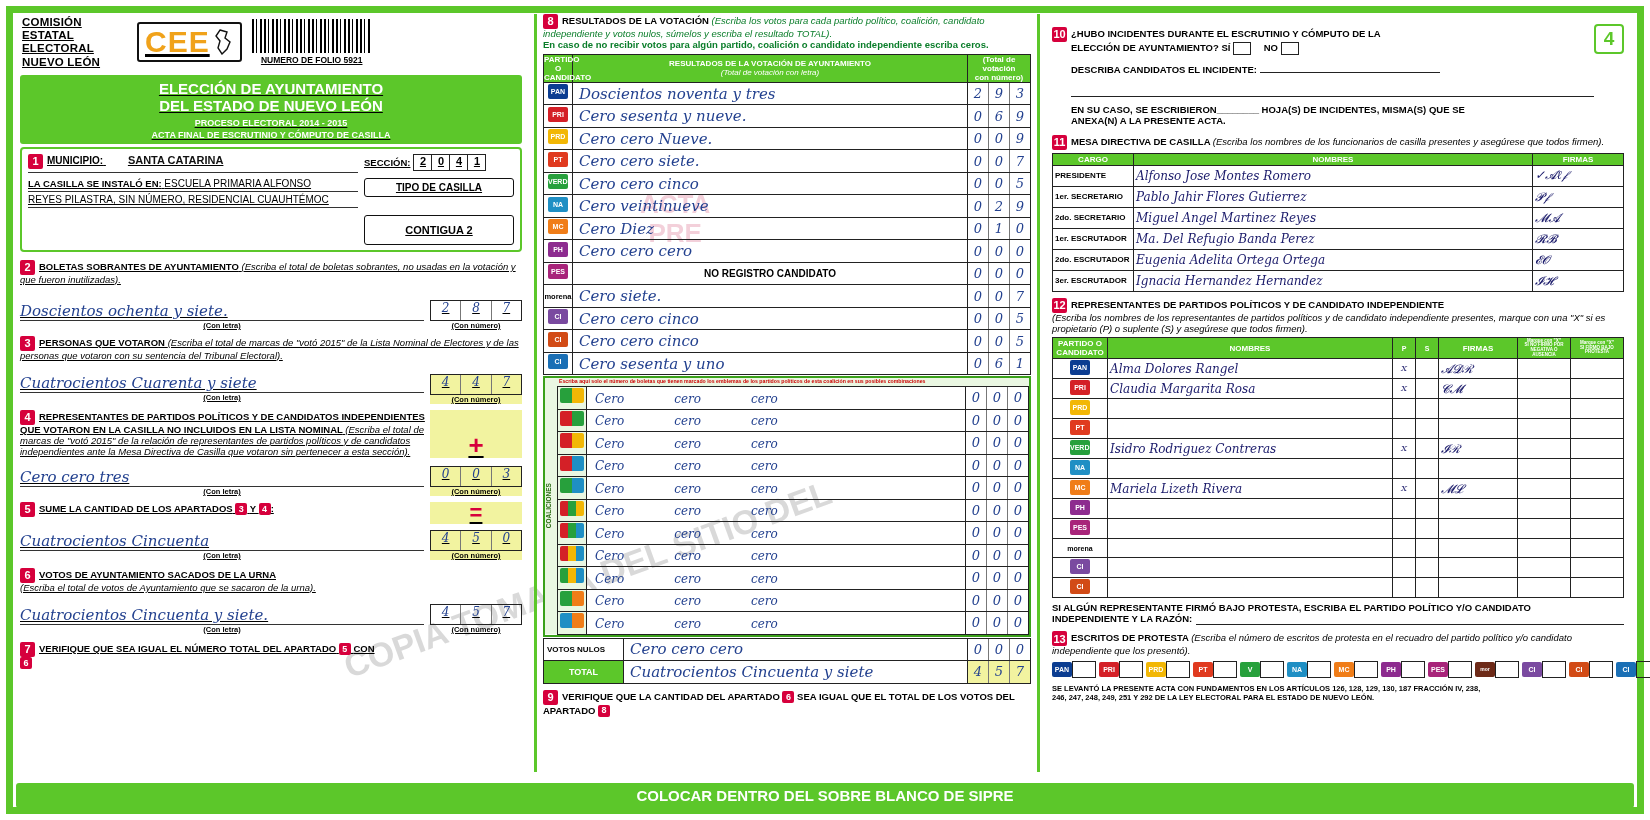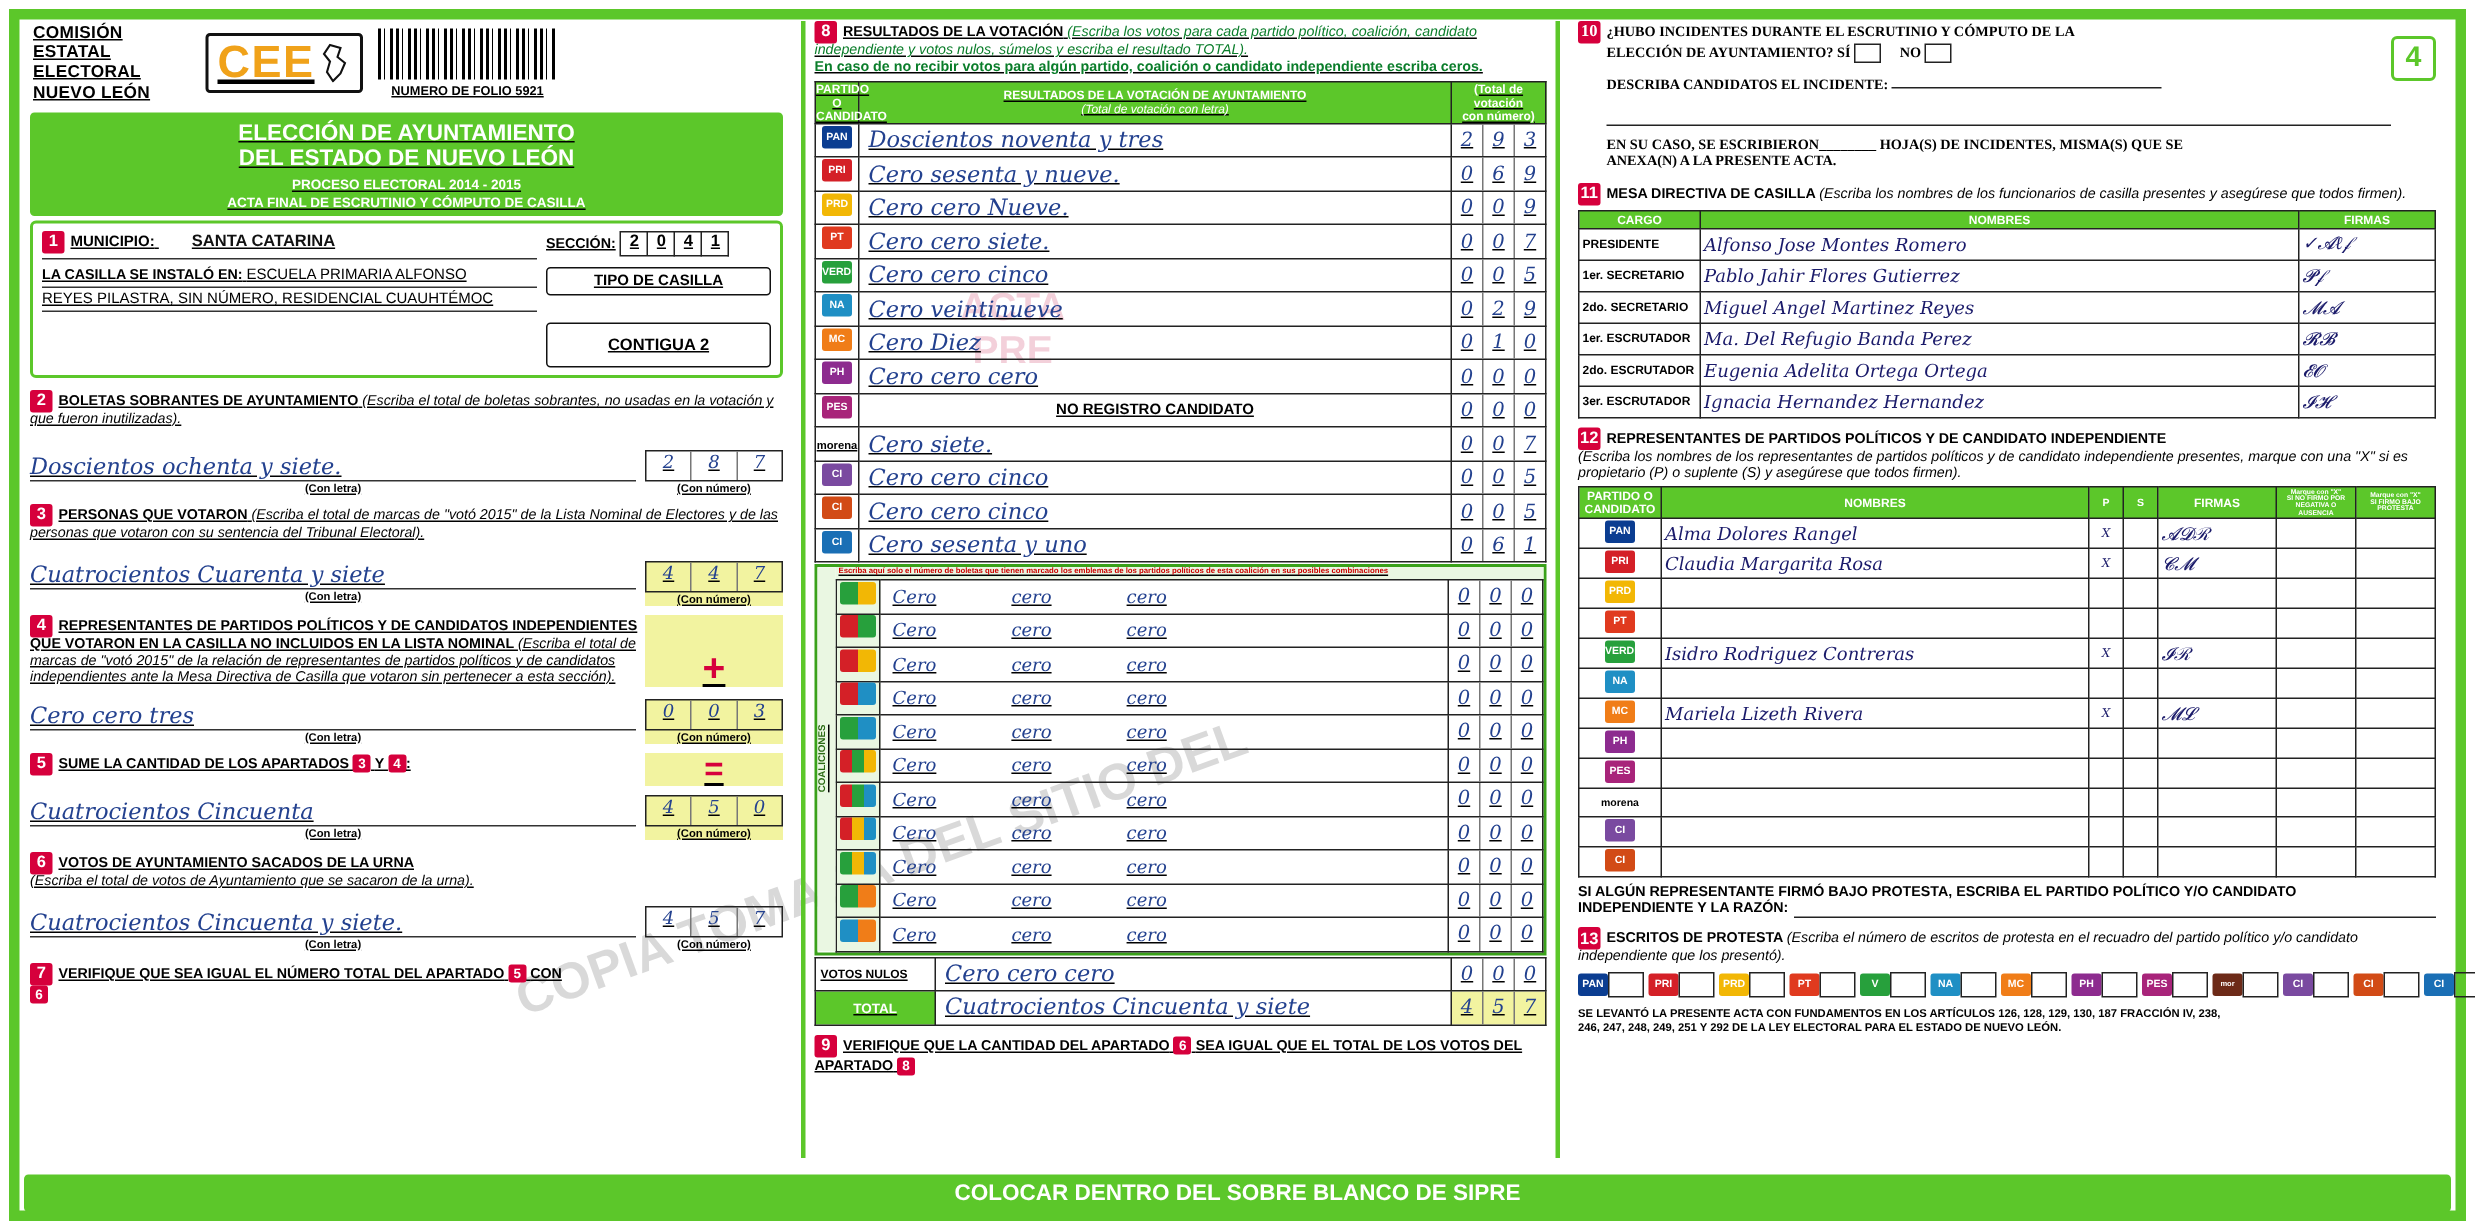--- a/index.html
+++ b/index.html
@@ -1,21 +1,21 @@
 <!DOCTYPE html>
 <html><head>
 <meta charset="utf-8">
 <style>
   html,body{margin:0;padding:0;background:#fff;}
   body{width:1650px;height:820px;font-family:"Liberation Sans",sans-serif;overflow:hidden;}
   .sheet{position:relative;width:1650px;height:820px;background:#fff;box-sizing:border-box;}
   .greenframe{position:absolute;left:6px;top:6px;right:6px;bottom:6px;border:7px solid #5cc72a;box-sizing:border-box;}
   .col{position:absolute;top:14px;bottom:48px;box-sizing:border-box;}
   .colA{left:16px;width:510px;text-decoration:underline;}
-  .colB{left:534px;width:506px;border-left:3px solid #5cc72a;border-right:3px solid #5cc72a;text-decoration:underline;}
+  .colB{left:534px;width:506px;border-left:3px solid #5cc72a;border-right:3px solid #5cc72a;}
   .colC{left:1048px;width:586px;}
   .num{display:inline-flex;align-items:center;justify-content:center;background:#d6003c;color:#fff;font-weight:bold;font-size:11px;width:15px;height:15px;border-radius:2px;vertical-align:middle;margin-right:4px;}
   .numsm{display:inline-flex;align-items:center;justify-content:center;background:#d6003c;color:#fff;font-weight:bold;font-size:9px;width:12px;height:12px;border-radius:2px;vertical-align:middle;}
   .hand{font-family:"DejaVu Serif",serif;font-style:italic;color:#23418f;font-size:15px;}
   .handsm{font-family:"DejaVu Serif",serif;font-style:italic;color:#23418f;font-size:12px;}
   .handdk{font-family:"DejaVu Serif",serif;font-style:italic;color:#111;font-size:13px;}
   .sectitle{font-size:9.5px;font-weight:bold;line-height:1.15;}
   .ital{font-style:italic;font-weight:normal;}
   .boxline{border-bottom:1px solid #333;}
   
@@ -583,21 +583,21 @@
         <span class="numsm">6</span>
         <span>SEA IGUAL QUE EL TOTAL DE LOS VOTOS DEL APARTADO</span>
         <span class="numsm">8</span>
       </div>
     </div>
   </div>
 
   <div class="col colC">
     <div class="pagebadge">4</div>
 
-    <div style="padding:0 40px 0 4px;font-family:Liberation Serif, serif;">
+    <div style="padding:13px 40px 0 4px;">
       <div class="sectitle">
         <span class="num">10</span><span>¿HUBO INCIDENTES DURANTE EL ESCRUTINIO Y CÓMPUTO DE LA</span>
       </div>
       <div class="sectitle" style="padding-left:19px;">
         <span>ELECCIÓN DE AYUNTAMIENTO?</span>
         <span>SÍ</span>
         <span class="chk"></span>
         <span style="margin-left:10px">NO</span>
         <span class="chk"></span>
       </div>

